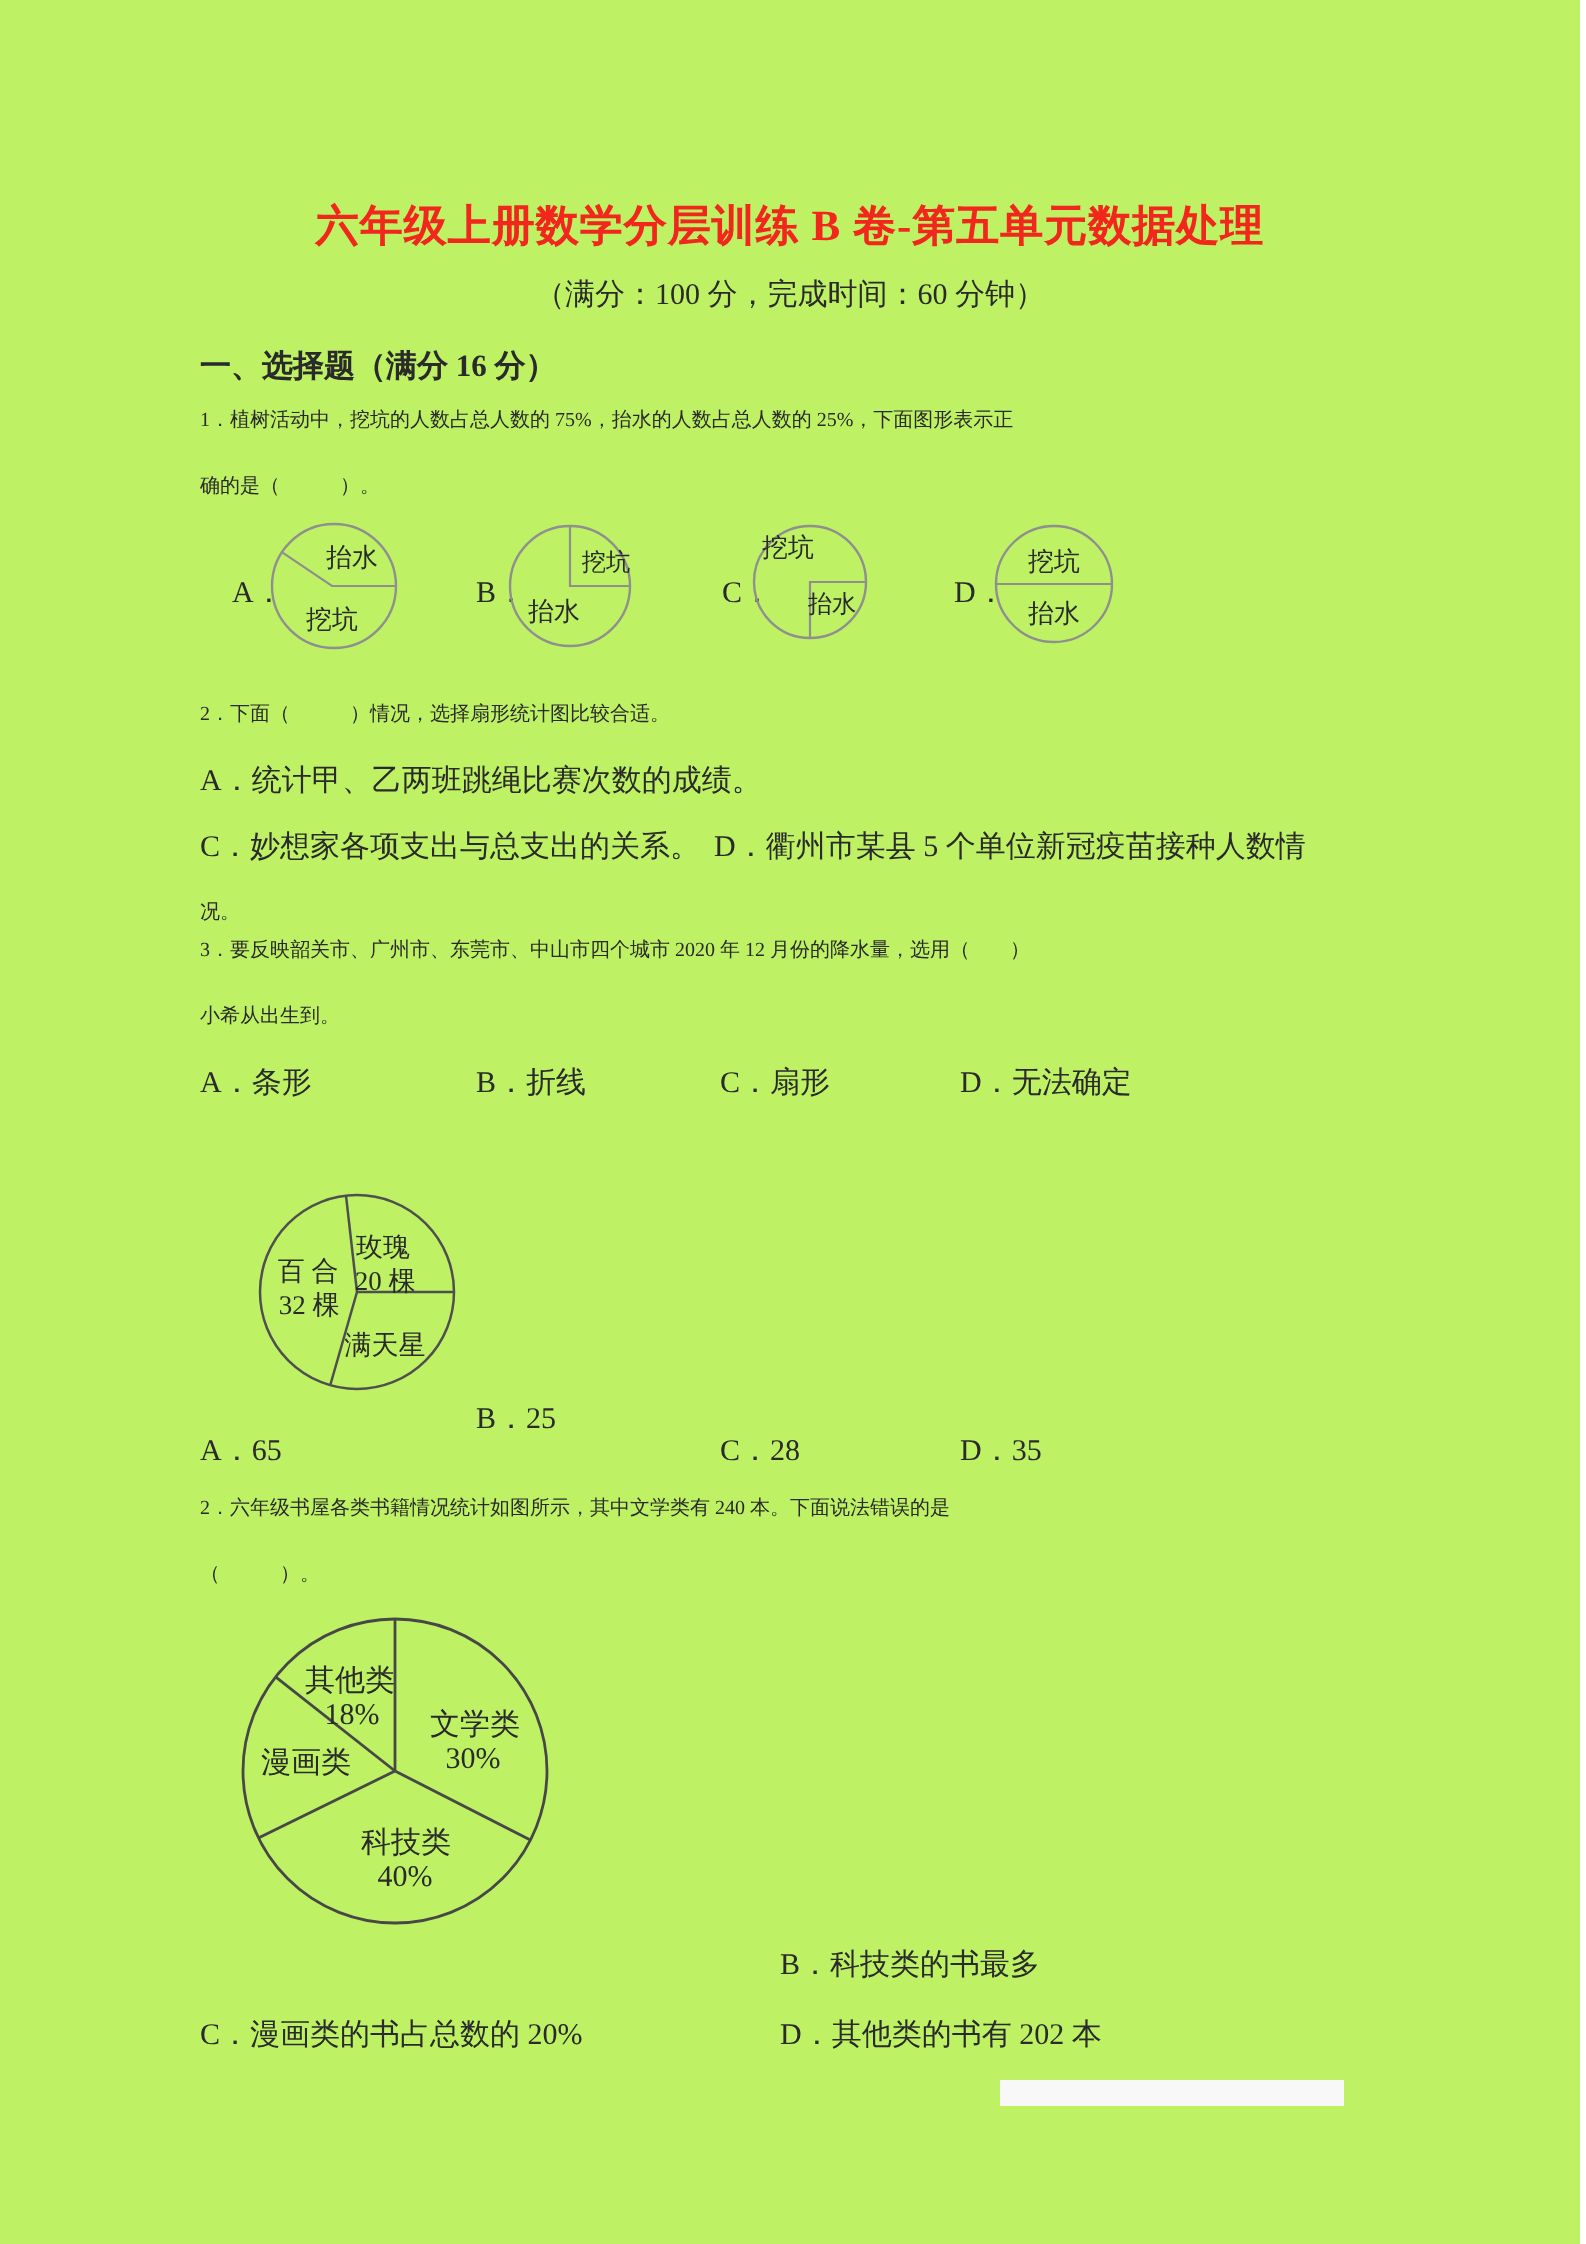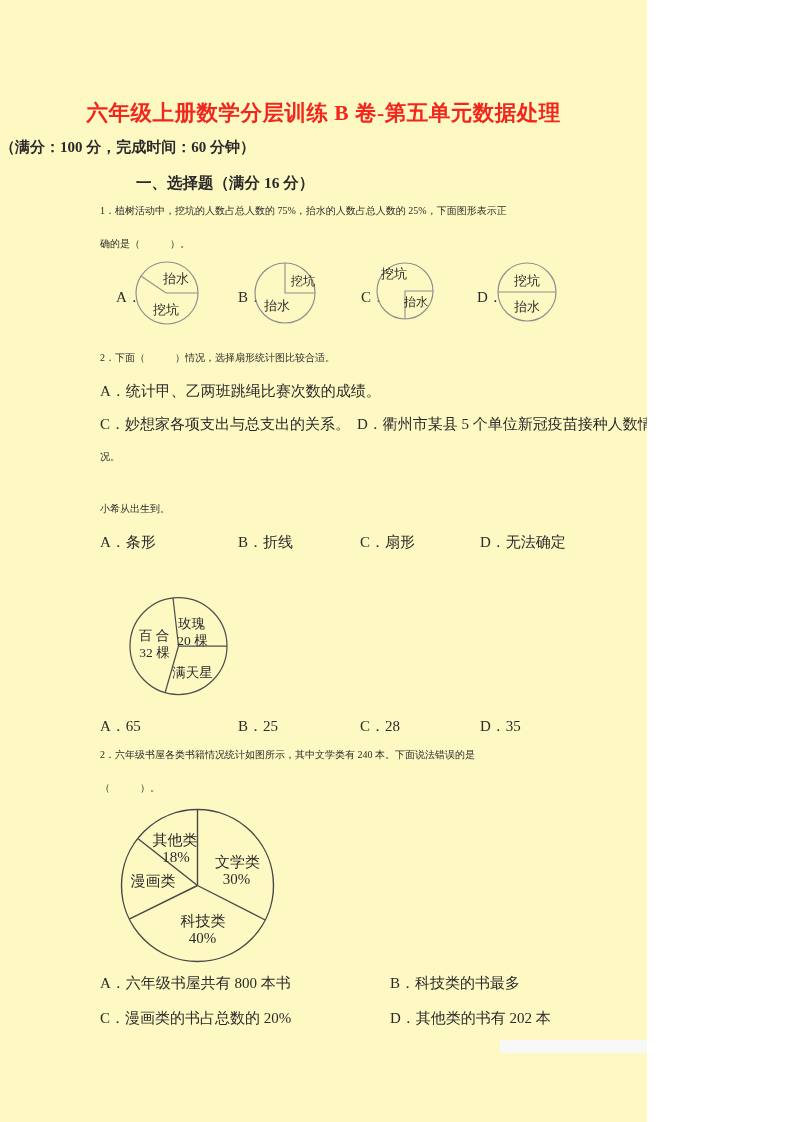--- a/index.html
+++ b/index.html
@@ -1,39 +1,39 @@
 <!DOCTYPE html>
 <html><head>
 <meta charset="utf-8">
 <style>
   html,body{margin:0;padding:0;background:#ffffff;}
   .page{
     position:relative;
-    width:647px;height:1122px;
-    background:#fef9c3;
+    width:790px;height:1122px;
+    background:#bef264;
     overflow:hidden;
     font-family:"Liberation Serif","DejaVu Serif",serif;
     color:#2a2a2a;
   }
   .title{
     position:absolute;left:0;right:0;top:98px;
     margin:0;text-align:center;
     font-size:21.5px;font-weight:bold;
     color:#f1261d;
     letter-spacing:0.5px;
     white-space:nowrap;
   }
   .subtitle{
     position:absolute;left:0;right:0;top:138px;
-    text-align:left;font-size:15px;font-weight:bold;
+    text-align:center;font-size:15px;font-weight:normal;
     white-space:nowrap;
   }
   .section-heading{
     position:absolute;left:100px;top:173px;
-    font-size:15.5px;font-weight:bold;white-space:nowrap;margin-left:36px;
+    font-size:15.5px;font-weight:bold;white-space:nowrap;
   }
   .line{
     position:absolute;left:100px;
     font-size:10px;line-height:20px;white-space:nowrap;
   }
   .opt{
     position:absolute;
     font-size:15px;line-height:20px;white-space:nowrap;
   }
   .pie-svg{position:absolute;}
@@ -99,41 +99,42 @@
     <text class="q1lbl" x="37" y="34">挖坑</text>
     <text class="q1lbl" x="37" y="60">抬水</text>
   </svg>
 
   <div class="line" style="top:348px">2．下面（　　　）情况，选择扇形统计图比较合适。</div>
   <div class="opt" style="left:100px;top:381px">A．统计甲、乙两班跳绳比赛次数的成绩。</div>
   <div class="opt" style="left:100px;top:414px">C．妙想家各项支出与总支出的关系。</div>
   <div class="opt" style="left:357px;top:414px">D．衢州市某县 5 个单位新冠疫苗接种人数情</div>
   <div class="line" style="top:447px">况。</div>
 
+  <div class="line" style="top:466px">3．要反映韶关市、广州市、东莞市、中山市四个城市 2020 年 12 月份的降水量，选用（　　）</div>
   <div class="line" style="top:499px">小希从出生到。</div>
   <div class="opt" style="left:100px;top:532px">A．条形</div>
   <div class="opt" style="left:238px;top:532px">B．折线</div>
   <div class="opt" style="left:360px;top:532px">C．扇形</div>
   <div class="opt" style="left:480px;top:532px">D．无法确定</div>
 
 
   <svg class="pie-svg" style="left:118px;top:583px" width="130" height="125">
     <circle class="q4shape" cx="60.5" cy="63" r="48.5"></circle>
     <line class="q4shape" x1="55" y1="14.8" x2="60.5" y2="63"></line>
     <line class="q4shape" x1="60.5" y1="63" x2="109" y2="63"></line>
     <line class="q4shape" x1="60.5" y1="63" x2="47" y2="110"></line>
     <text class="q4lbl" x="73.5" y="45">玫瑰</text>
     <text class="q4lbl" x="74.5" y="62">20 棵</text>
     <text class="q4lbl" x="36" y="57">百 合</text>
     <text class="q4lbl" x="36.5" y="74">32 棵</text>
     <text class="q4lbl" x="74.5" y="94">满天星</text>
   </svg>
 
   <div class="opt" style="left:100px;top:716px">A．65</div>
-  <div class="opt" style="left:238px;top:716px">B．25</div>
+  <div class="opt" style="left:238px;top:700px">B．25</div>
   <div class="opt" style="left:360px;top:716px">C．28</div>
   <div class="opt" style="left:480px;top:716px">D．35</div>
 
   <div class="line" style="top:745px">2．六年级书屋各类书籍情况统计如图所示，其中文学类有 240 本。下面说法错误的是</div>
   <div class="line" style="top:778px">（　　　）。</div>
 
   <svg class="pie-svg" style="left:100px;top:795px" width="310" height="185">
     <circle class="q5shape" cx="97.5" cy="90.5" r="76"></circle>
     <line class="q5shape" x1="97.5" y1="14.5" x2="97.5" y2="90.5"></line>
     <line class="q5shape" x1="97.5" y1="90.5" x2="165.2" y2="125"></line>
@@ -141,20 +142,19 @@
     <line class="q5shape" x1="97.5" y1="90.5" x2="38.1" y2="43.7"></line>
     <text class="q5lbl" x="75" y="50">其他类</text>
     <text class="q5lbl" x="76" y="67">18%</text>
     <text class="q5lbl" x="137.5" y="72">文学类</text>
     <text class="q5lbl" x="136.5" y="89">30%</text>
     <text class="q5lbl" x="53" y="91">漫画类</text>
     <text class="q5lbl" x="103" y="131">科技类</text>
     <text class="q5lbl" x="102.5" y="148">40%</text>
   </svg>
 
-  <div class="opt" style="left:100px;top:973px">A．六年级书屋共有 800 本书</div>
   <div class="opt" style="left:390px;top:973px">B．科技类的书最多</div>
   <div class="opt" style="left:100px;top:1008px">C．漫画类的书占总数的 20%</div>
   <div class="opt" style="left:390px;top:1008px">D．其他类的书有 202 本</div>
 
   <div class="scan-artifact"></div>
 
 </div>
 
 </body></html>

